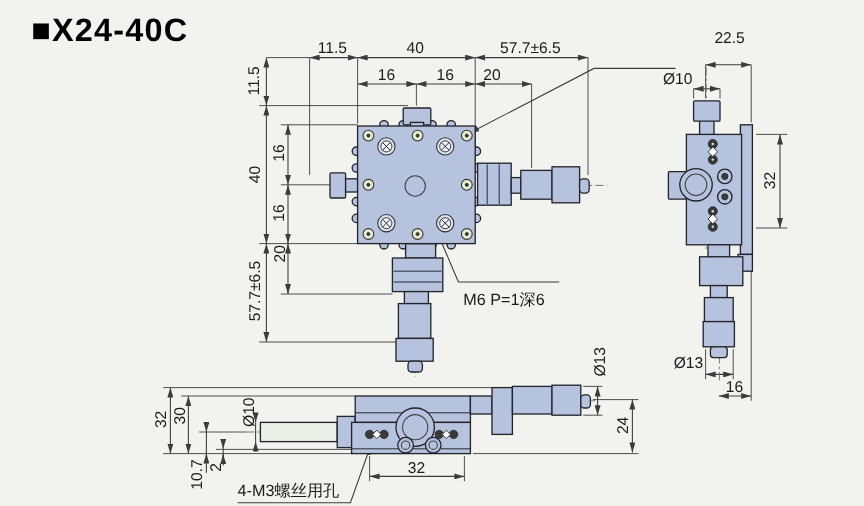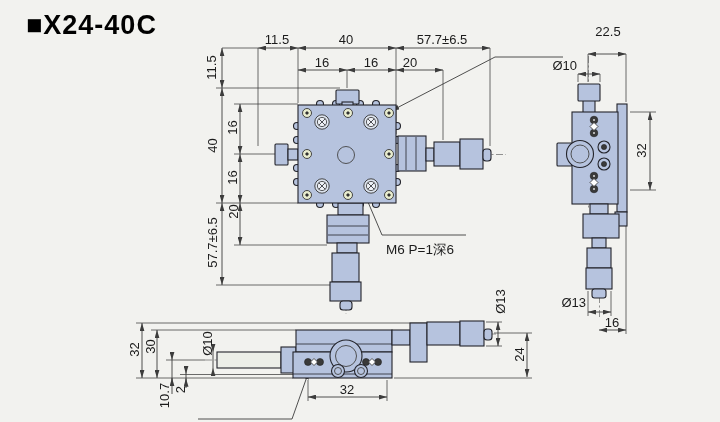--- a/index.html
+++ b/index.html
@@ -286,20 +286,21 @@
   <div class="dim" style="left:394px;top:55px;width:32px;">20</div>
 
   <div class="dim rot" style="left:191px;top:60px;width:40px;">11.5</div>
   <div class="dim rot" style="left:192px;top:138px;width:40px;">40</div>
   <div class="dim rot" style="left:170px;top:235px;width:84px;">57.7±6.5</div>
   <div class="dim rot" style="left:217px;top:120px;width:30px;">16</div>
   <div class="dim rot" style="left:217px;top:170px;width:30px;">16</div>
   <div class="dim rot" style="left:218px;top:204px;width:30px;">20</div>
 
   <div class="dim cjk l" style="left:386px;top:218px;width:110px;margin-top:24px;">M6 P=1深6</div>
+  <div class="dim cjk l" style="left:198px;top:401px;width:160px;">4-M3螺丝用孔</div>
 
   <div class="dim" style="left:587px;top:24px;width:42px;">22.5</div>
   <div class="dim r" style="left:543px;top:58px;width:34px;">Ø10</div>
   <div class="dim rot" style="left:626px;top:143px;width:30px;">32</div>
   <div class="dim r" style="left:550px;top:295px;width:36px;">Ø13</div>
   <div class="dim" style="left:597px;top:315px;width:30px;">16</div>
 
   <div class="dim rot" style="left:119px;top:342px;width:30px;">32</div>
   <div class="dim rot" style="left:135px;top:339px;width:30px;">30</div>
   <div class="dim rot" style="left:188px;top:336px;width:38px;">Ø10</div>

